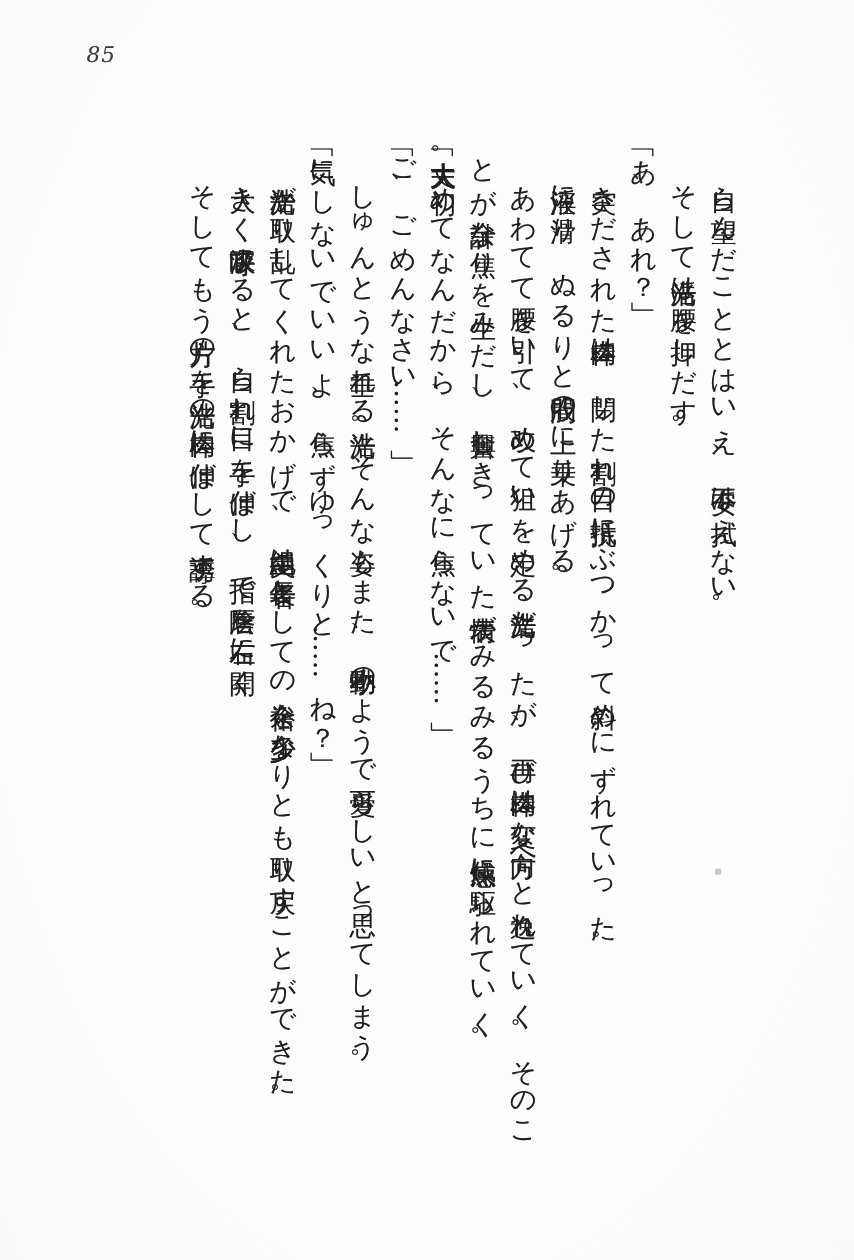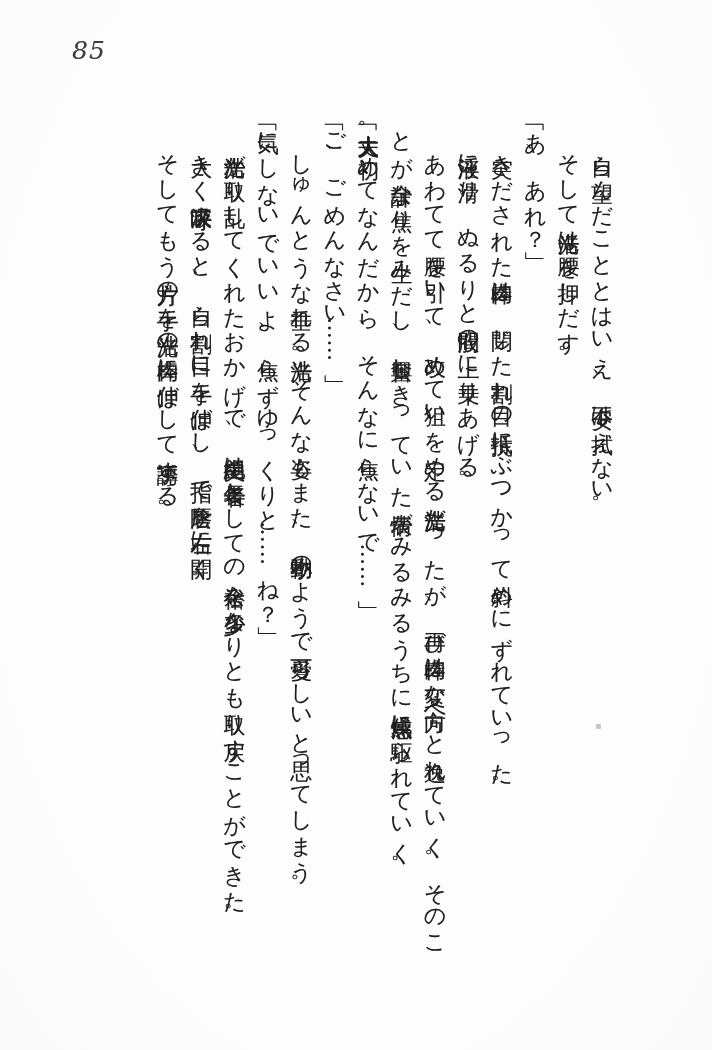--- a/index.html
+++ b/index.html
@@ -20,21 +20,21 @@
     inset: 0;
     background:
       radial-gradient(ellipse at 50% 45%, rgba(255,255,255,0) 70%, rgba(0,0,0,0.015) 100%),
       #fdfdfd;
   }
   .page-number {
     position: absolute;
     top: 36px;
     left: 72px;
     font-style: italic;
-    font-size: 25px;
+    font-size: 18px;
     letter-spacing: 1px;
     color: #3c3c3c;
     text-shadow: 0 0 0.5px rgba(0,0,0,0.25);
   }
   .text-block {
     position: absolute;
     top: 117px;
     right: 93px;
     height: 846px;
     writing-mode: vertical-rl;

